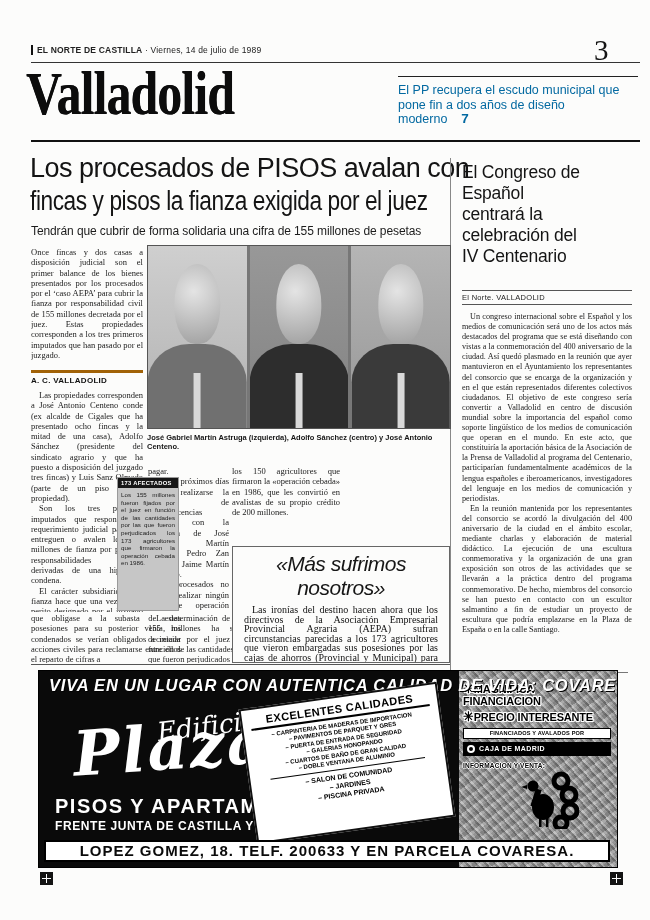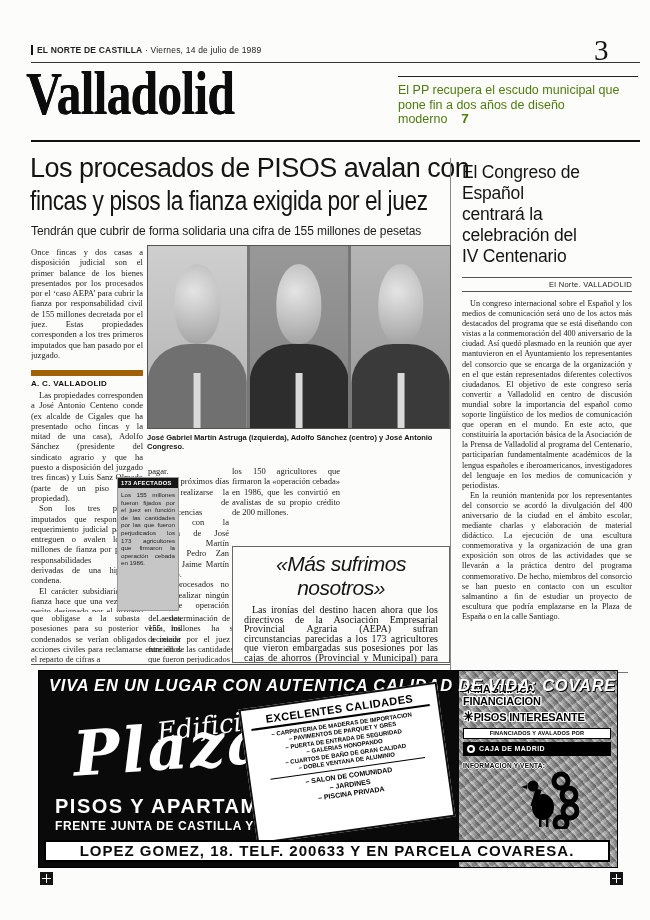--- a/index.html
+++ b/index.html
@@ -15,39 +15,39 @@
   .hdr-left{left:31px;top:45px;font-family:"Liberation Sans",sans-serif;font-size:8.5px;
     border-left:2px solid #111;padding-left:4px;color:#222;letter-spacing:.2px;}
   .hdr-left b{font-weight:700;}
   .hdr-pagenum{left:594px;top:34px;font-size:29px;font-family:"Liberation Serif",serif;color:#151515;}
   .hdr-rule{left:31px;top:62px;width:609px;height:1px;background:#333;}
   
   .masthead{left:26px;top:62px;font-family:"Liberation Serif",serif;font-weight:700;
     font-size:62px;line-height:62px;letter-spacing:-1px;color:#0c0c0c;
     transform:scaleX(.8);transform-origin:left top;text-shadow:.4px 0 0 #0c0c0c;}
   .teaser{left:398px;top:76px;width:240px;border-top:1px solid #222;padding-top:6px;
-    font-family:"Liberation Sans",sans-serif;font-size:12.5px;line-height:14.5px;color:#4d7c0f;}
+    font-family:"Liberation Sans",sans-serif;font-size:12.5px;line-height:14.5px;color:#0369a1;}
   .teaser .pg{font-weight:700;font-size:13.5px;margin-left:14px;}
   .mast-rule{left:31px;top:140px;width:609px;height:2px;background:#111;}
   
   .headline{left:30px;top:152px;width:520px;color:#141414;
     font-family:"Liberation Sans",sans-serif;font-weight:400;}
   .headline .l1{font-size:27px;line-height:33px;letter-spacing:-.5px;display:block;}
   .headline .l2{font-size:27px;line-height:33px;letter-spacing:-.5px;display:block;
     transform:scaleX(.84);transform-origin:left;white-space:nowrap;}
   .subhead{left:31px;top:224px;width:430px;font-family:"Liberation Sans",sans-serif;
     font-size:12px;letter-spacing:-.1px;color:#1c1c1c;}
   
   .bodytext{font-family:"Liberation Serif",serif;font-size:8.5px;line-height:10.3px;
     text-align:justify;color:#1a1a1a;overflow:hidden;}
   .bodytext p{margin:0;text-indent:8px;}
   .bodytext p.noindent{text-indent:0;}
   
   .col1-lead{left:31px;top:247px;width:112px;height:120px;}
-  .col1-byline{left:31px;top:370px;width:112px;border-top:6px solid #a16207;padding-top:3px;
+  .col1-byline{left:31px;top:370px;width:112px;border-top:3px solid #a16207;padding-top:3px;
     font-family:"Liberation Sans",sans-serif;font-size:8px;font-weight:700;letter-spacing:.3px;}
   .col1-flow{left:31px;top:390px;width:112px;height:222px;}
   .col1-wide{left:31px;top:613px;width:150px;height:50px;}
   .colB{left:148px;top:466px;width:81px;height:146px;}
   .colB2{left:148px;top:613px;width:96px;height:50px;}
   .col3{left:232px;top:466px;width:108px;height:76px;}
   .col4{left:345px;top:466px;width:106px;height:76px;}
   
   .box173{left:117px;top:477px;width:60px;height:132px;background:#c6c6c6;
     border:1px solid #9a9a9a;z-index:5;}
@@ -78,22 +78,22 @@
   .quotebox{left:232px;top:546px;width:218px;height:117px;border:1px solid #666;
     box-sizing:border-box;padding:3px 7px;overflow:hidden;background:#fcfcfb;}
   .quotebox h3{margin:2px 0 5px;text-align:center;font-family:"Liberation Sans",sans-serif;
     font-style:italic;font-weight:400;font-size:21px;letter-spacing:-.5px;color:#161616;}
   .quotebox p{margin:4px;text-indent:8px;font-size:10px;line-height:9.6px;text-align:justify;}
   .main-bottom-rule{left:31px;top:664px;width:419px;height:1px;background:#555;}
   
   .sidebar{left:462px;top:162px;width:170px;height:508px;overflow:hidden;}
   .sb-head{font-family:"Liberation Sans",sans-serif;font-weight:400;font-size:17.5px;
     line-height:21px;letter-spacing:-.2px;color:#141414;white-space:pre-line;}
-  .sb-byline{margin-top:10px;border-top:1px solid #555;border-bottom:1px solid #555;
-    padding:2px 0;font-family:"Liberation Sans",sans-serif;font-size:7.5px;letter-spacing:.3px;color:#222;text-align:right;}
+  .sb-byline{margin-top:23px;border-top:1px solid #555;border-bottom:1px solid #555;
+    padding:2px 0;font-family:"Liberation Sans",sans-serif;font-size:7.5px;letter-spacing:.3px;color:#222;}
   .sb-body{margin-top:7px;font-size:8.2px;line-height:10.1px;text-align:justify;color:#1a1a1a;font-family:Liberation Serif, serif;}
   .sb-body p{margin:0;text-indent:8px;}
   .sidebar-rule{left:458px;top:672px;width:170px;height:1px;background:#777;}
   .vdivider{left:450px;top:158px;width:1px;height:514px;background:#888;}
   
   .ad{left:38px;top:670px;width:578px;height:196px;background:#0a0a0a;border:1px solid #000;
     overflow:hidden;font-family:"Liberation Sans",sans-serif;}
   .ad-texture{position:absolute;right:0;top:0;width:158px;height:196px;background-color:#a0a0a0;
     background-image:
       repeating-linear-gradient(48deg, rgba(0,0,0,.25) 0 2px, rgba(255,255,255,.2) 2px 4px, rgba(0,0,0,.06) 4px 7px),
@@ -190,21 +190,21 @@
       <div class="head"></div>
       <div class="torso"></div>
       <div class="tie"></div>
     </div>
     <div class="panel p3">
       <div class="head"></div>
       <div class="torso"></div>
       <div class="tie"></div>
     </div>
   </div>
-  <div class="abs caption">José Gabriel Martín Astruga (izquierda), Adolfo Sánchez (centro) y José Antonio Congreso.</div>
+  <div class="abs caption">José Gabriel Martín Astruga (izquierda), Adolfo Sánchez (centro) y José Antonio Centeno.</div>
 
   <div class="abs bodytext colB">
     <p class="noindent">pagar.</p>
     <p>En los próximos días deberá realizarse la ronda de comparecencias judicial con la presencia de José Gabriel Martín Astruga, Pedro Zan López y Jaime Martín Marinero.</p>
     <p>Los procesados no podrán realizar ningún tipo de operación financiera, hipoteca o de venta con estas propiedades para evitar cometer un delito de alzamiento de bienes.</p>
   </div>
   <div class="abs bodytext colB2">
     <p>La determinación de los 155 millones ha sido decretada por el juez en función de las cantidades en que fueron perjudicados</p>
   </div>
   <div class="abs bodytext col3">
@@ -255,21 +255,21 @@
       <div class="item">– CUARTOS DE BAÑO DE GRAN CALIDAD</div>
       <div class="item">– DOBLE VENTANA DE ALUMINIO</div>
       <div class="divid"></div>
       <div class="amen">– SALON DE COMUNIDAD</div>
       <div class="amen">– JARDINES</div>
       <div class="amen">– PISCINA PRIVADA</div>
     </div>
 
     <div class="ad-right">
       <div class="fin"><span class="ast">✳</span><span>MAGNIFICA FINANCIACION</span></div>
-      <div class="fin"><span class="ast">✳</span><span>PISOS INTERESANTE</span></div>
+      <div class="fin"><span class="ast">✳</span><span>PRECIO INTERESANTE</span></div>
       <div class="backed">FINANCIADOS Y AVALADOS POR</div>
       <div class="bank">
         <span class="logo"></span>
         <span>CAJA DE MADRID</span>
       </div>
       <div class="info">INFORMACION Y VENTA:</div>
       <svg class="peacock" width="64" height="58" viewBox="0 0 64 58">
         <circle cx="46" cy="10" r="7" fill="none" stroke="#000" stroke-width="5"></circle>
         <circle cx="54" cy="24" r="7" fill="none" stroke="#000" stroke-width="5"></circle>
         <circle cx="55" cy="40" r="7" fill="none" stroke="#000" stroke-width="5"></circle>

